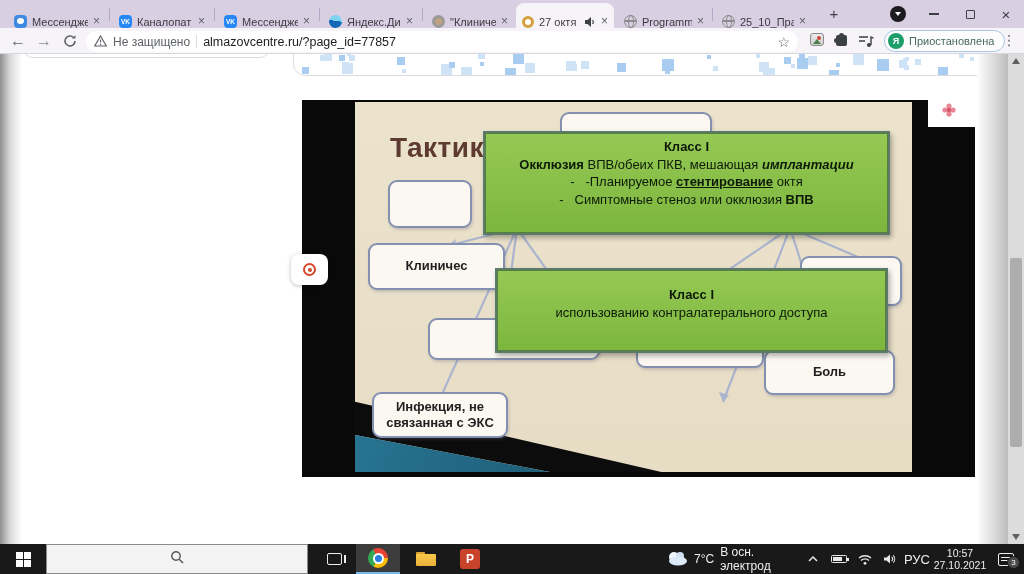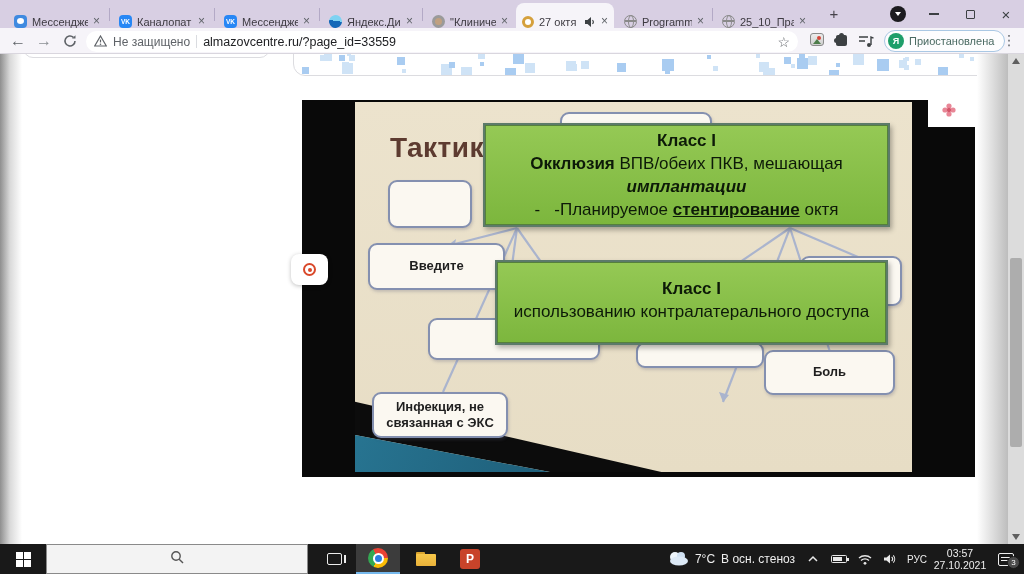--- a/index.html
+++ b/index.html
@@ -86,21 +86,21 @@
   #beige { position:absolute; left:53px; top:2px; width:557px; height:370px; background:linear-gradient(180deg,#ece3cd,#e7ddc5); overflow:hidden; }
   #band-black { position:absolute; inset:0; background:#0c0c0c; clip-path:polygon(0 81%,55% 100%,35% 100%,0 90%); }
   #band-teal { position:absolute; inset:0; background:linear-gradient(115deg,#2e84a2,#0f3a52); clip-path:polygon(0 90%,35% 100%,0 100%); }
   #slide-title { position:absolute; left:35px; top:30px; font-size:28px; font-weight:bold; color:#5d3b30; letter-spacing:.5px; }
   .node { position:absolute; border:2px solid #8490b0; border-radius:9px; background:#fbf8f1;
           display:flex; align-items:center; justify-content:center; text-align:center;
           font-size:13px; font-weight:bold; color:#1f1f1f; line-height:1.25; padding:2px 6px;
           box-shadow:1px 2px 3px rgba(90,90,120,.25); }
   .gbox { position:absolute; background:linear-gradient(180deg,#95c955,#7cb63d); border:2px solid #5c7a6a;
           box-shadow:inset 0 0 0 1px #55803c, 2px 3px 5px rgba(0,0,0,.3);
-          color:#0d1a08; font-size:17px; text-align:center; padding:5px 10px; line-height:1.35; }
+          color:#0d1a08; font-size:13px; text-align:center; padding:5px 10px; line-height:1.35;margin-top:8px; }
   .gbox .ghead { font-weight:600; }
 
   
   #taskbar { position:absolute; left:0; top:544px; width:1024px; height:30px; background:#191919; color:#eee; }
   .tbtn { position:absolute; top:0; height:30px; display:flex; align-items:center; justify-content:center; }
   #tb-start { left:0; width:46px; }
   #win-logo { display:grid; grid-template-columns:7px 7px; grid-template-rows:7px 7px; gap:1px; }
   #win-logo span { background:#fff; }
   #tb-search { left:46px; width:262px; background:#f3f3f3; border:1px solid #8a8a8a; display:flex; align-items:center; gap:8px; padding:0 10px; }
   #tb-search input { border:none; outline:none; background:transparent; font-size:13px; color:#333; width:210px; font-family:"Liberation Sans",sans-serif; }
@@ -122,21 +122,21 @@
   .ppt-ic { width:20px; height:20px; background:#c8432a; border-radius:3px; color:#fff; font-weight:bold; font-size:12px;
             display:flex; align-items:center; justify-content:center; }
   #tb-weather { left:664px; width:132px; gap:6px; font-size:12px; }
   #tb-chevron { left:800px; width:26px; }
   #tb-battery { left:826px; width:26px; }
   .batt { width:16px; height:8px; border:1px solid #e8e8e8; border-radius:1.5px; position:relative; }
   .batt::before { content:""; position:absolute; left:1px; top:1px; width:9px; height:4px; background:#e8e8e8; }
   .batt::after { content:""; position:absolute; right:-3px; top:1.5px; width:2px; height:3px; background:#e8e8e8; }
   #tb-wifi { left:852px; width:26px; }
   #tb-vol { left:878px; width:24px; }
-  #tb-lang { left:902px; width:30px; font-size:10px; }
+  #tb-lang { left:902px; width:30px; font-size:13px; }
   #tb-clock { left:932px; width:56px; flex-direction:column; font-size:10.5px; line-height:12px; text-align:center; }
   #tb-notif { left:988px; width:36px; }
   .notif-ic { width:16px; height:13px; border:1.5px solid #f0f0f0; border-radius:2px; position:relative; }
   .notif-ic::before { content:""; position:absolute; left:2px; top:3px; width:9px; height:1.2px; background:#f0f0f0; box-shadow:0 3px 0 #f0f0f0; }
   .badge { position:absolute; right:-7px; bottom:-4px; width:13px; height:13px; border-radius:50%; background:#4a4a4a;
            border:1.5px solid #191919; color:#fff; font-size:8px; display:flex; align-items:center; justify-content:center; }
 
   
   #pink-sticker { position:absolute; left:639px; top:2px; }
 </style>
@@ -218,21 +218,21 @@
   <div id="omnibox">
     <span>
       <svg width="13" height="12" viewBox="0 0 13 12">
           <path d="M6.5 1L12.3 11H0.7z" fill="none" stroke="#5f6368" stroke-width="1.2"></path>
           <line x1="6.5" y1="4.6" x2="6.5" y2="7.4" stroke="#5f6368" stroke-width="1.2"></line>
           <circle cx="6.5" cy="9.2" r="0.8" fill="#5f6368"></circle>
         </svg>
     </span>
     <span class="sec">Не защищено</span>
     <span class="div"></span>
-    <span class="url">almazovcentre.ru/?page_id=33559</span>
+    <span class="url">almazovcentre.ru/?page_id=77857</span>
     <span class="star">☆</span>
   </div>
   <div class="extbtn" style="left:810px">
       <span class="icon-imgext"></span>
     </div>
   <div class="extbtn" style="left:836px">
       <span class="icon-puzzle"></span>
     </div>
   <div class="extbtn" style="left:858px;top:6px">
     <svg width="16" height="14" viewBox="0 0 16 14">
@@ -320,28 +320,29 @@
 
       <div class="node" style="left:205px;top:10px;width:152px;height:56px"></div>
       <div class="node" style="left:33px;top:78px;width:84px;height:48px"></div>
       <div class="node" style="left:445px;top:154px;width:102px;height:50px"></div>
       <div class="node" style="left:73px;top:216px;width:172px;height:42px"></div>
       <div class="node" style="left:281px;top:240px;width:128px;height:26px"></div>
 
       <div id="band-black"></div>
       <div id="band-teal"></div>
 
-      <div class="node" style="left:13px;top:141px;width:137px;height:47px">Введите</div>
+      <div class="node" style="left:13px;top:141px;width:137px;height:47px">Клиничес</div>
       <div class="node" style="left:17px;top:290px;width:136px;height:46px">Инфекция, не связанная с ЭКС</div>
       <div class="node" style="left:409px;top:248px;width:131px;height:45px">Боль</div>
 
       <div class="gbox" style="left:128px;top:21px;width:407px;height:104px">
         <div class="ghead">Класс I</div>
         <div><span style="font-weight: bold;">Окклюзия</span><span> ВПВ/обеих ПКВ, мешающая </span><span style="font-weight: bold; font-style: italic;">имплантации</span></div>
         <div><span>-&nbsp;&nbsp;&nbsp;-Планируемое </span><span style="font-weight: bold; text-decoration: underline;">стентирование</span><span> октя</span></div>
+        <div><span>-&nbsp;&nbsp;&nbsp;Симптомные стеноз или окклюзия </span><span style="font-weight: bold;">ВПВ</span></div>
       </div>
       <div class="gbox" style="left:140px;top:158px;width:393px;height:85px;padding-top:16px">
         <div class="ghead">Класс I</div>
         <div><span>использованию контралатерального доступа</span></div>
       </div>
     </div>
     <div id="pink-sticker">
       <svg width="16" height="16">
           <g fill="#e88696">
             <circle cx="8" cy="4" r="2.6"></circle>
@@ -401,21 +402,21 @@
   </div>
   <div class="tbtn" id="tb-weather">
     <span>
       <svg width="24" height="17">
           <circle cx="10" cy="8" r="5" fill="#eef5fb"></circle>
           <circle cx="16" cy="7" r="4" fill="#cfe0f2"></circle>
           <ellipse cx="14" cy="12" rx="9" ry="4.5" fill="#dce9f6"></ellipse>
         </svg>
     </span>
     <span>7°С</span>
-    <span>В осн. стеноз</span>
+    <span>В осн. электрод</span>
   </div>
   <div class="tbtn" id="tb-chevron">
     <svg width="12" height="8">
         <polyline points="2,6 6,2 10,6" stroke="#e8e8e8" stroke-width="1.5" fill="none"></polyline>
       </svg>
   </div>
   <div class="tbtn" id="tb-battery">
       <span class="batt"></span>
     </div>
   <div class="tbtn" id="tb-wifi">
@@ -425,21 +426,21 @@
       </svg>
   </div>
   <div class="tbtn" id="tb-vol">
     <svg width="14" height="12" viewBox="0 0 14 12">
         <path d="M1 4.5h2.5L7 1.5v9L3.5 7.5H1z" fill="#e8e8e8"></path>
         <path d="M8.7 3.8a3.2 3.2 0 010 4.4M10.3 2.3a5.6 5.6 0 010 7.4" stroke="#e8e8e8" fill="none" stroke-width="1.1"></path>
       </svg>
   </div>
   <div class="tbtn" id="tb-lang">РУС</div>
   <div class="tbtn" id="tb-clock">
-    <span>03:57</span>
+    <span>10:57</span>
     <span>27.10.2021</span>
   </div>
   <div class="tbtn" id="tb-notif">
     <span class="notif-ic">
       <span class="badge">3</span>
     </span>
   </div>
 </div>
 
 </body></html>

